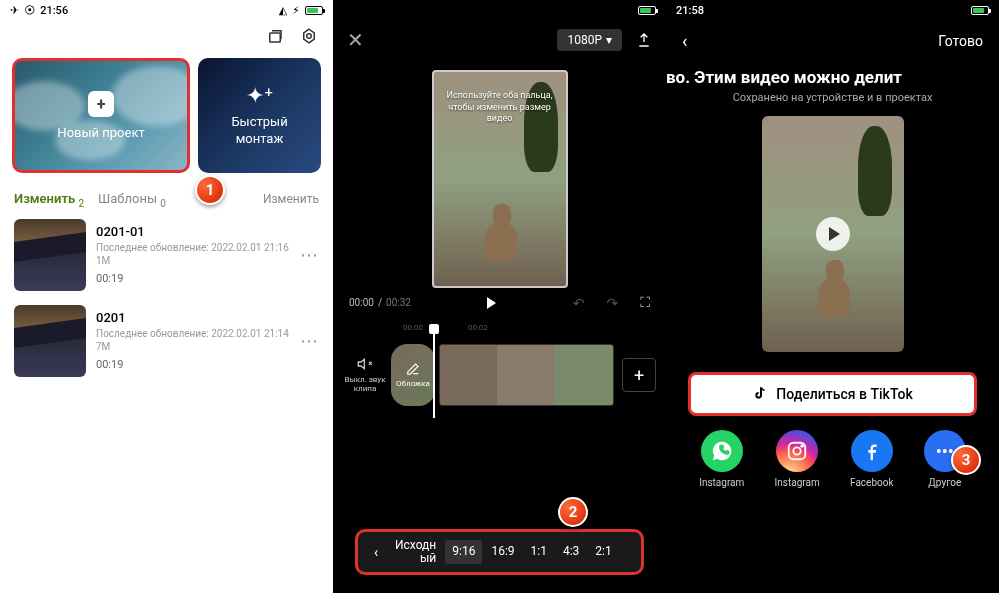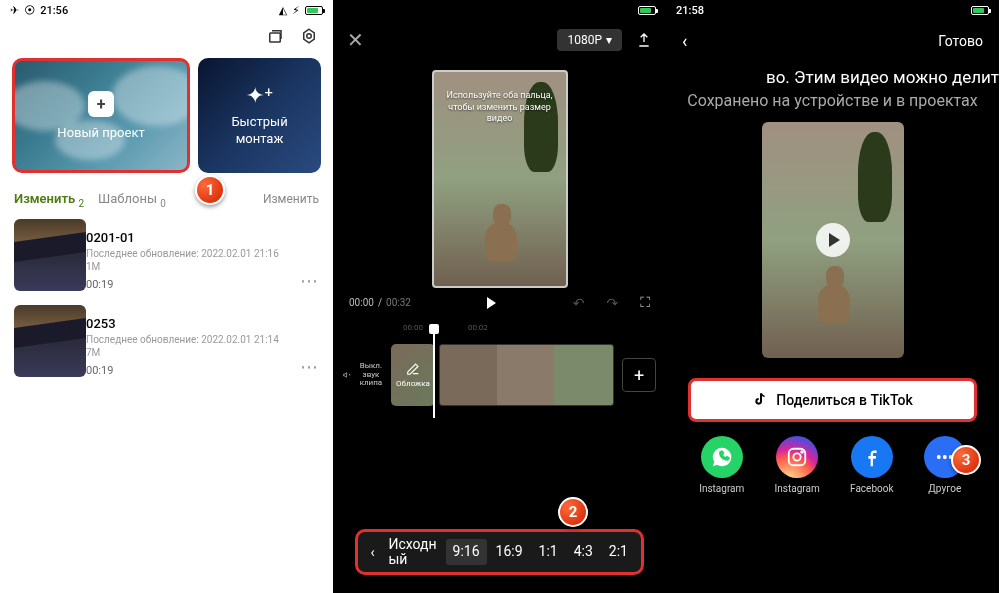--- a/index.html
+++ b/index.html
@@ -29,21 +29,21 @@
 .card-quick .wand{font-size:22px;margin-bottom:6px}
 .card-quick span{font-size:13px;text-align:center;line-height:1.3}
 .tabs{display:flex;align-items:baseline;gap:14px;padding:10px 14px;font-size:13px}
 .tab-active{font-weight:600;color:#4d7c0f}
 .tab-active sub{font-size:10px;font-weight:400}
 .tab-inactive{color:#888}
 .tab-inactive sub{font-size:10px}
 .tabs .spacer{flex:1}
 .tabs .edit{color:#888;font-size:12px}
 .proj-list{padding:0 14px}
-.proj-item{display:flex;margin-bottom:14px;align-items:flex-end}
+.proj-item{display:flex;gap:10px;margin-bottom:14px;align-items:center}
 .thumb-bridge{width:72px;height:72px;border-radius:6px;background:linear-gradient(to bottom,#4a3a2a 0%,#8a6a4a 45%,#2a2a3a 46%,#3a3a5a 100%);position:relative;overflow:hidden}
 .thumb-bridge::before{content:"";position:absolute;top:25%;left:0;right:0;height:28%;background:#1a1a2a;transform:skewY(-8deg)}
 .proj-info{flex:1}
 .proj-title{font-size:13px;font-weight:500;margin-bottom:3px}
 .proj-meta{font-size:10px;color:#999;margin-bottom:2px}
 .proj-dur{font-size:11px;color:#666;margin-top:6px}
 .proj-more{color:#999;font-size:18px;letter-spacing:1px}
 
 .step-badge{position:absolute;width:30px;height:30px;border-radius:50%;background:radial-gradient(circle at 30% 30%,#ff6a3a,#d02000);color:#fff;display:flex;align-items:center;justify-content:center;font-weight:700;font-size:15px;border:2px solid #fff;box-shadow:0 2px 4px rgba(0,0,0,.4);z-index:10}
 .sb1{top:175px;left:195px}
@@ -61,37 +61,37 @@
 .deer-head{position:absolute;bottom:35px;left:18px;width:18px;height:22px;background:#8a7050;border-radius:40%}
 .tree{position:absolute;top:10px;right:8px;width:34px;height:90px;background:#2a3a1a;border-radius:45% 45% 30% 30%}
 .playbar{display:flex;align-items:center;justify-content:space-between;padding:6px 16px;font-size:10px;color:#bbb}
 .playbar .time{display:flex;gap:4px}
 .playbar .ctr{display:flex;align-items:center;gap:22px}
 .play-tri{width:0;height:0;border-left:9px solid #fff;border-top:6px solid transparent;border-bottom:6px solid transparent}
 .undo-ic,.redo-ic{font-size:14px;color:#555}
 .fs-ic{font-size:14px;color:#bbb}
 .timeline-ruler{display:flex;gap:45px;padding:6px 70px;font-size:8px;color:#555}
 .timeline{display:flex;align-items:center;gap:4px;padding:6px 10px 10px}
-.tl-btn{display:flex;flex-direction:row;align-items:center;justify-content:center;width:44px;height:62px;font-size:8px;color:#ccc;gap:4px}
-.tl-cover{width:44px;height:62px;background:linear-gradient(135deg,#7a6a5a,#6a7a5a);border-radius:5px;display:flex;flex-direction:column;align-items:center;justify-content:center;font-size:8px;color:#fff;gap:3px}
+.tl-btn{display:flex;flex-direction:column;align-items:center;justify-content:center;width:44px;height:62px;font-size:8px;color:#ccc;gap:4px}
+.tl-cover{width:44px;height:62px;background:linear-gradient(135deg,#7a6a5a,#6a7a5a);border-radius:16px;display:flex;flex-direction:column;align-items:center;justify-content:center;font-size:8px;color:#fff;gap:3px}
 .tl-frames{flex:1;height:62px;background:linear-gradient(90deg,#7a6a5a 0,#7a6a5a 33%,#8a7a6a 33%,#8a7a6a 66%,#7a8a6a 66%);border:1px solid #333;border-radius:3px}
 .tl-add{width:34px;height:34px;border:1px solid #444;border-radius:4px;display:flex;align-items:center;justify-content:center;color:#fff;font-size:18px;margin-left:4px}
 .tl-playhead{position:absolute;top:328px;left:100px;width:2px;height:90px;background:#fff}
 .tl-playhead::before{content:"";position:absolute;top:-4px;left:-4px;width:10px;height:10px;background:#fff;border-radius:2px}
 .aspect-bar{position:absolute;bottom:18px;left:22px;right:22px;height:46px;border:3px solid #e03030;border-radius:10px;display:flex;align-items:center;background:#1a1a1a;padding:0 6px}
 .asp-back{width:24px;color:#fff;font-size:14px;text-align:center}
 .asp-opts{flex:1;display:flex;align-items:center;gap:2px}
-.asp-item{font-size:14px;color:#fff;padding:5px 7px;border-radius:3px;text-align:left;line-height:1.1}
+.asp-item{font-size:12px;color:#fff;padding:5px 7px;border-radius:3px;text-align:right;line-height:1.1}
 .asp-item.sel{background:#333}
 
 .p3-top{display:flex;align-items:center;justify-content:space-between;padding:10px 16px}
 .back-arr{font-size:18px;color:#fff}
 .done{font-size:14px;color:#fff}
-.p3-title{text-align:right;font-size:17px;font-weight:400;margin:6px 0 4px}
-.p3-sub{text-align:center;font-size:16px;color:#aaa;margin-bottom:12px}
+.p3-title{text-align:left;font-size:17px;font-weight:700;margin:6px 0 4px}
+.p3-sub{text-align:center;font-size:11px;color:#aaa;margin-bottom:12px}
 .p3-preview{margin:0 auto;width:142px;height:236px;border-radius:6px;background:linear-gradient(to bottom,#a09080 0%,#90a080 50%,#706050 100%);position:relative;overflow:hidden}
 .play-circ{position:absolute;top:50%;left:50%;transform:translate(-50%,-50%);width:34px;height:34px;border-radius:50%;background:rgba(255,255,255,.85);display:flex;align-items:center;justify-content:center}
 .play-circ::after{content:"";width:0;height:0;border-left:11px solid #333;border-top:7px solid transparent;border-bottom:7px solid transparent;margin-left:3px}
 .share-tiktok{margin:20px 22px 14px;height:44px;background:#fff;border:3px solid #e03030;border-radius:8px;display:flex;align-items:center;justify-content:center;gap:8px;color:#000;font-size:14px;font-weight:500}
 .share-row{display:flex;justify-content:space-around;padding:0 18px}
 .share-item{display:flex;flex-direction:column;align-items:center;gap:5px;font-size:10px;color:#ccc}
 .share-ic{width:42px;height:42px;border-radius:50%;display:flex;align-items:center;justify-content:center;font-size:18px;color:#fff}
 .ic-wa{background:#25d366}
 .ic-fb{background:#1877f2}
 .ic-ig{background:radial-gradient(circle at 30% 110%,#fdf497 0%,#fd5949 45%,#d6249f 60%,#285aeb 90%)}
@@ -158,21 +158,21 @@
         <div class="proj-title">0201-01</div>
         <div class="proj-meta">Последнее обновление: 2022.02.01 21:16</div>
         <div class="proj-meta">1M</div>
         <div class="proj-dur">00:19</div>
       </div>
       <div class="proj-more">⋯</div>
     </div>
     <div class="proj-item">
       <div class="thumb-bridge"></div>
       <div class="proj-info">
-        <div class="proj-title">0253</div>
+        <div class="proj-title">0201</div>
         <div class="proj-meta">Последнее обновление: 2022.02.01 21:14</div>
         <div class="proj-meta">7M</div>
         <div class="proj-dur">00:19</div>
       </div>
       <div class="proj-more">⋯</div>
     </div>
   </div>
 </div>
 
 <div class="panel p2">

